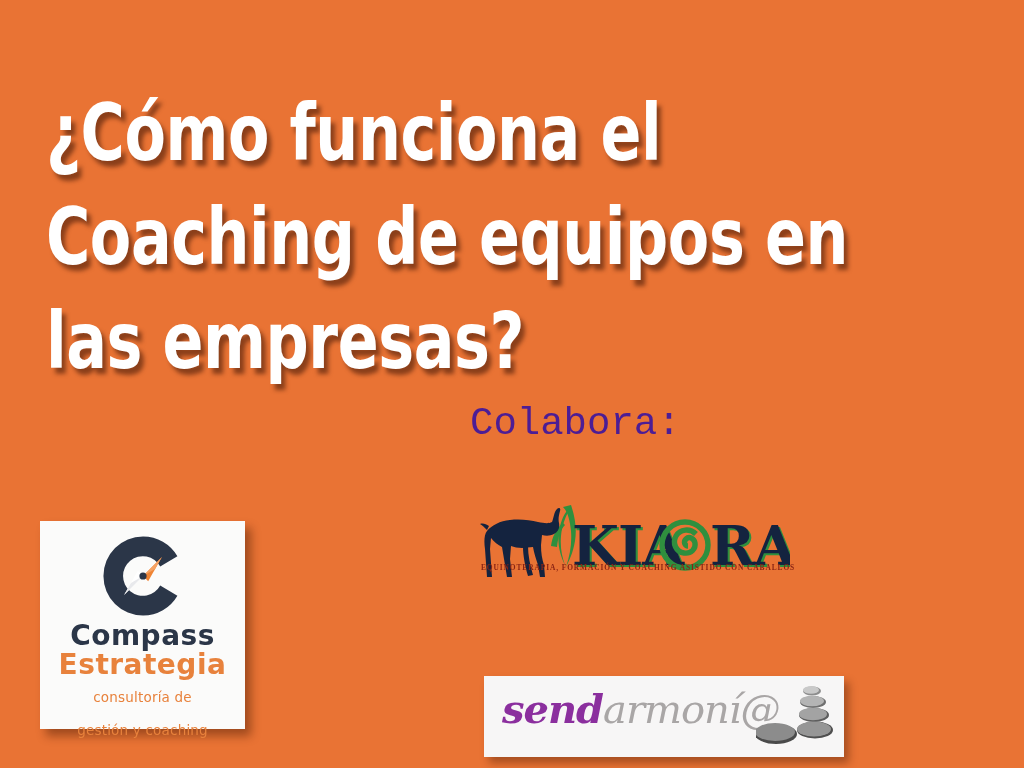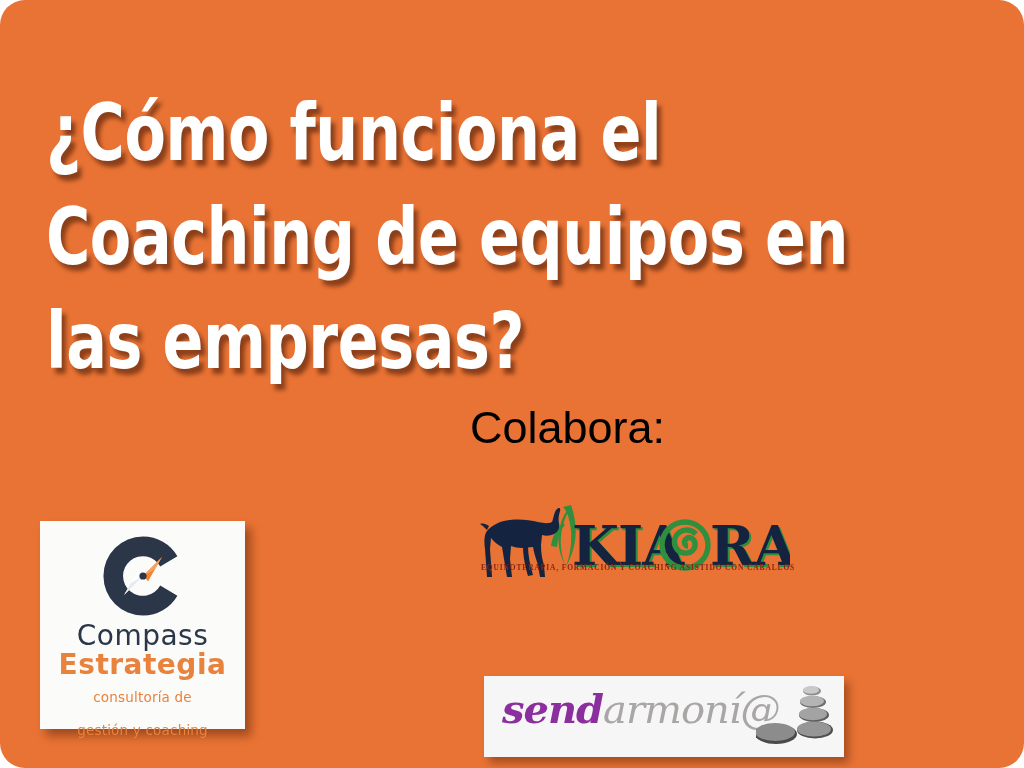--- a/index.html
+++ b/index.html
@@ -36,24 +36,24 @@
     transform: scaleX(0.86);
     transform-origin: left top;
     white-space: normal;
   }
 
   
   #colabora-label {
     position: absolute;
     left: 470px;
     top: 402px;
-    font-family: Liberation Sans, sans-serif;
-    font-size: 45px;
+    font-family: Liberation Mono, monospace;
+    font-size: 39px;
     font-weight: 400;
-    color: #000000;
+    color: #4c1d95;
     letter-spacing: 0px;
   }
 
   
   #compass-card {
     position: absolute;
     left: 40px;
     top: 521px;
     width: 205px;
     height: 208px;
@@ -72,21 +72,21 @@
     position: absolute;
     left: 0;
     top: 100px;
     width: 100%;
     text-align: center;
     font-family: "DejaVu Sans", "Liberation Sans", sans-serif;
   }
   .cw-compass {
     display: block;
     font-size: 28px;
-    font-weight: normal;
+    font-weight: bold;
     color: #2b3648;
     letter-spacing: 0.5px;
     line-height: 1.05;
   }
   .cw-estrategia {
     display: block;
     font-size: 28px;
     font-weight: bold;
     color: #e8823c;
     letter-spacing: 0.5px;
@@ -160,21 +160,21 @@
     position: absolute;
     right: 10px;
     top: 6px;
     width: 78px;
     height: 70px;
   }
 </style>
 </head>
 <body>
 
-<div id="slide" style="background: rgb(233, 115, 52); border-radius: 25px;">
+<div id="slide" style="background: rgb(233, 115, 52);">
 
   <h1 id="slide-title">¿Cómo funciona el Coaching de equipos en las empresas?</h1>
 
   <div id="colabora-label">Colabora:</div>
 
   <div id="compass-card">
 
     <svg id="compass-mark" viewBox="0 0 100 100">
       <path d="M50 4
                A46 46 0 1 0 50 96

